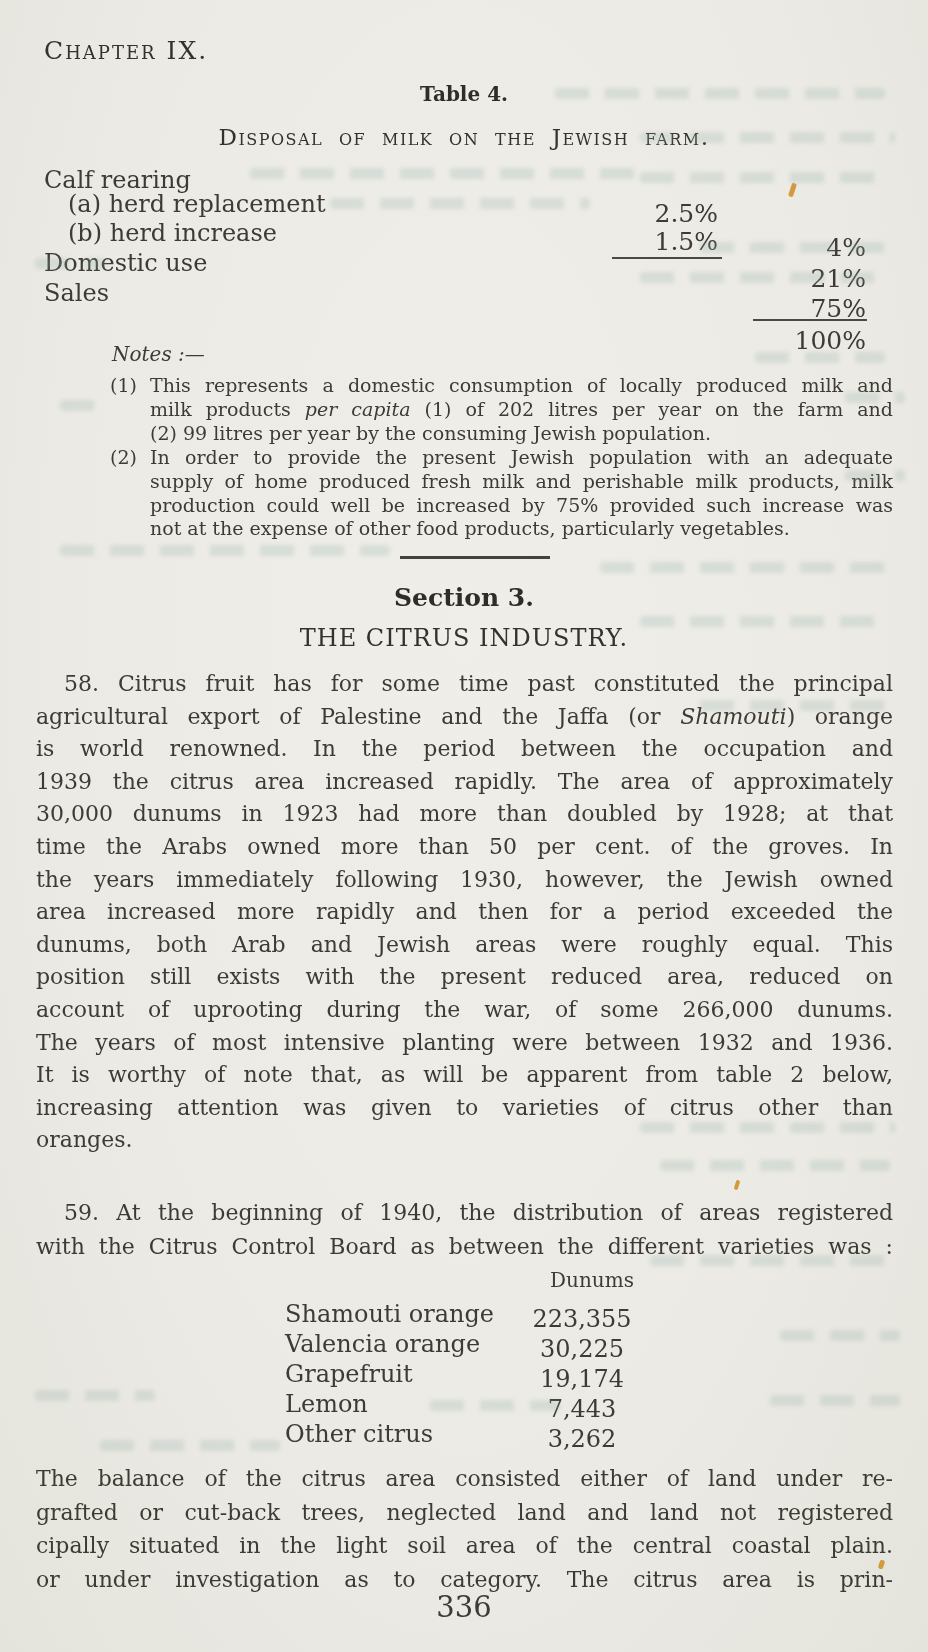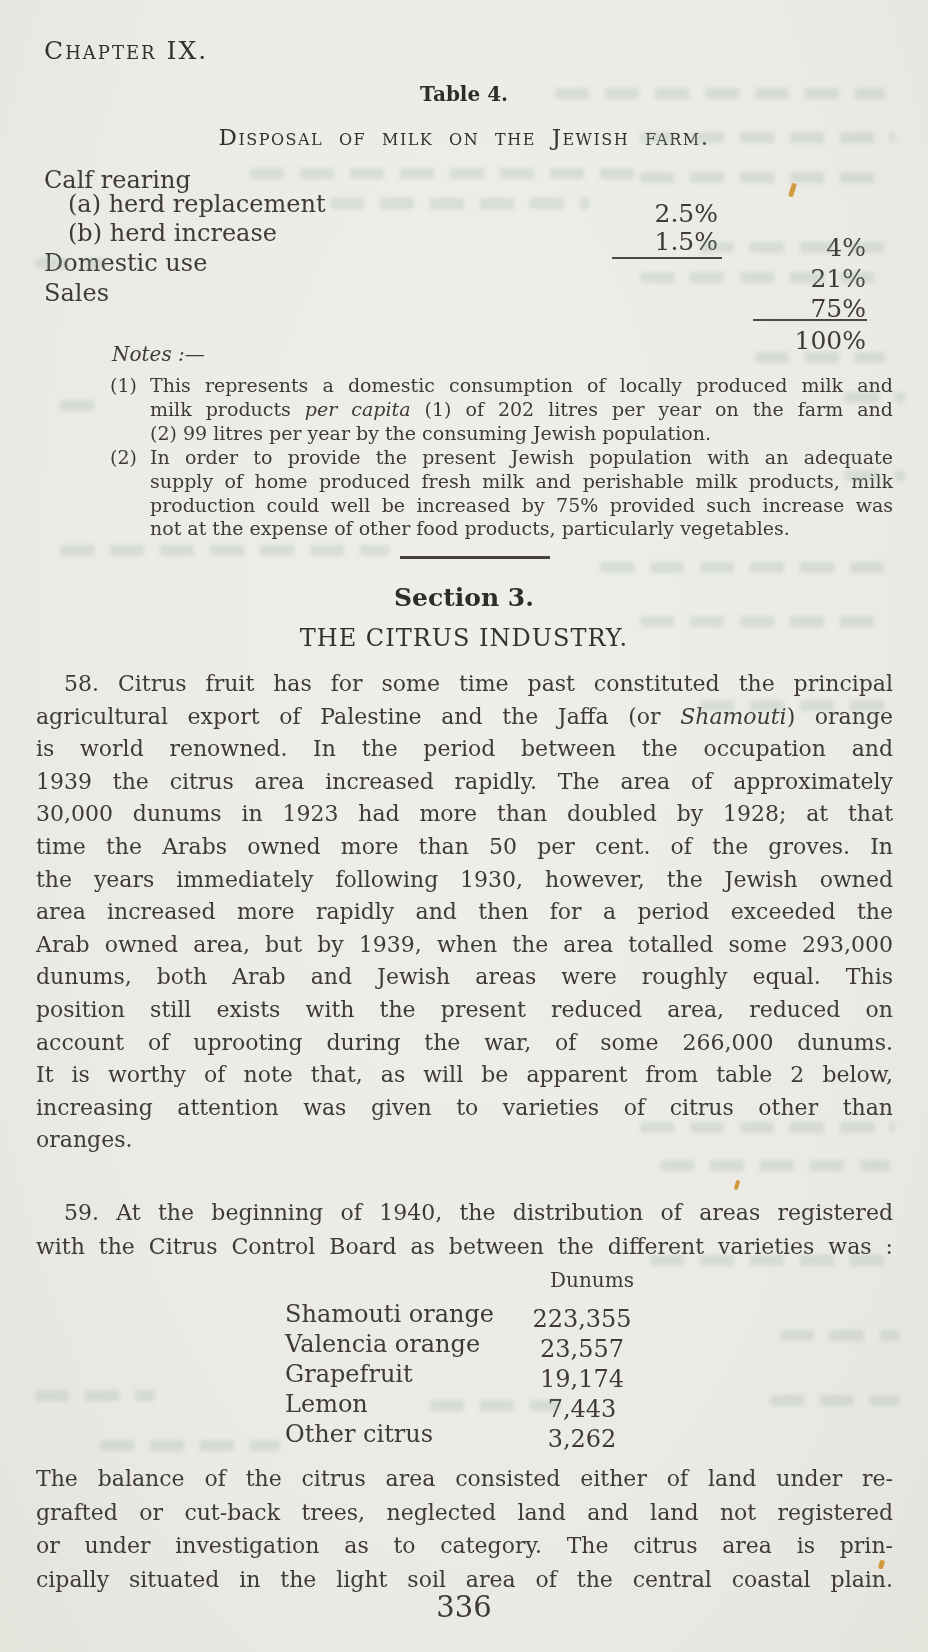--- a/index.html
+++ b/index.html
@@ -119,63 +119,63 @@
 
   <div class="para para-58 indent-first">
       <div class="tline">58. Citrus fruit has for some time past constituted the principal</div>
       <div class="tline">agricultural export of Palestine and the Jaffa (or <i>Shamouti</i>) orange</div>
       <div class="tline">is world renowned.  In the period between the occupation and</div>
       <div class="tline">1939 the citrus area increased rapidly.  The area of approximately</div>
       <div class="tline">30,000 dunums in 1923 had more than doubled by 1928;  at that</div>
       <div class="tline">time the Arabs owned more than 50 per cent. of the groves.  In</div>
       <div class="tline">the years immediately following 1930, however, the Jewish owned</div>
       <div class="tline">area increased more rapidly and then for a period exceeded the</div>
-      <div class="tline">Arab owned area, but by 1939, when the area totalled some 293,000</div>
       <div class="tline">dunums, both Arab and Jewish areas were roughly equal.  This</div>
       <div class="tline">position still exists with the present reduced area, reduced on</div>
       <div class="tline">account of uprooting during the war, of some 266,000 dunums.</div>
+      <div class="tline">The years of most intensive planting were between 1932 and 1936.</div>
       <div class="tline">It is worthy of note that, as will be apparent from table 2 below,</div>
       <div class="tline">increasing attention was given to varieties of citrus other than</div>
       <div class="tline nofull">oranges.</div>
     </div>
 
   <div class="para para-59 indent-first">
       <div class="tline">59. At the beginning of 1940, the distribution of areas registered</div>
       <div class="tline">with the Citrus Control Board as between the different varieties was :</div>
     </div>
 
   <div class="ct-header">Dunums</div>
   <div class="ct-table">
       <div class="ct-row">
         <span class="ct-label">Shamouti orange</span>
         <span class="ct-value">223,355</span>
       </div>
       <div class="ct-row">
         <span class="ct-label">Valencia orange</span>
-        <span class="ct-value">23,557</span>
+        <span class="ct-value">30,225</span>
       </div>
       <div class="ct-row">
         <span class="ct-label">Grapefruit</span>
         <span class="ct-value">19,174</span>
       </div>
       <div class="ct-row">
         <span class="ct-label">Lemon</span>
         <span class="ct-value">7,443</span>
       </div>
       <div class="ct-row">
         <span class="ct-label">Other citrus</span>
         <span class="ct-value">3,262</span>
       </div>
     </div>
 
   <div class="para para-close">
       <div class="tline">The balance of the citrus area consisted either of land under re-</div>
       <div class="tline">grafted or cut-back trees, neglected land and land not registered</div>
+      <div class="tline">cipally situated in the light soil area of the central coastal plain.</div>
       <div class="tline">or under investigation as to category.  The citrus area is prin-</div>
-      <div class="tline">cipally situated in the light soil area of the central coastal plain.</div>
     </div>
 
   <div class="page-number">336</div>
 
   <div class="speck speck-1"></div>
   <div class="speck speck-2"></div>
   <div class="speck speck-3"></div>
 
 <div class="smudge" style="left: 555px; top: 88px; width: 330px;"></div>
     <div class="smudge" style="left: 640px; top: 132px; width: 255px;"></div>

